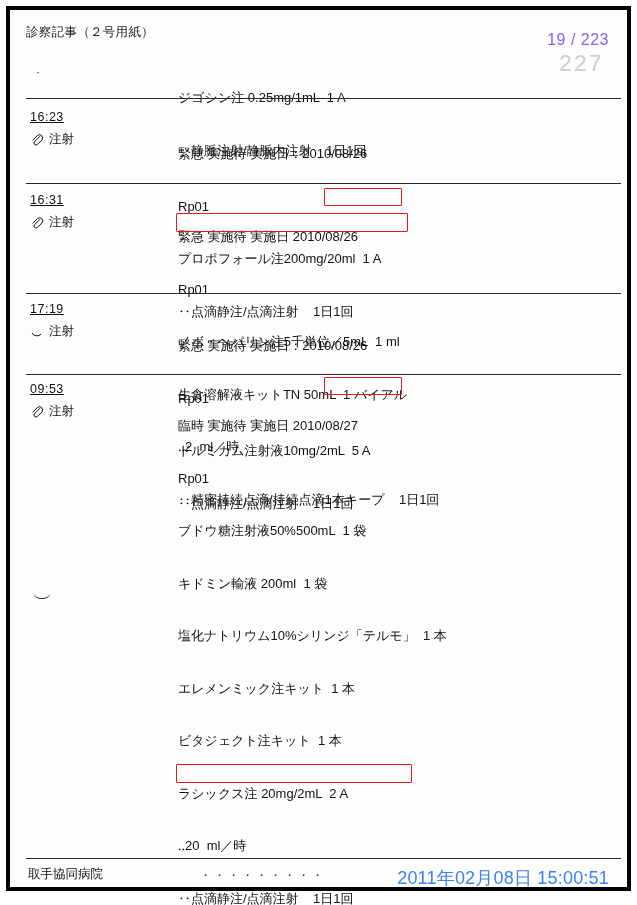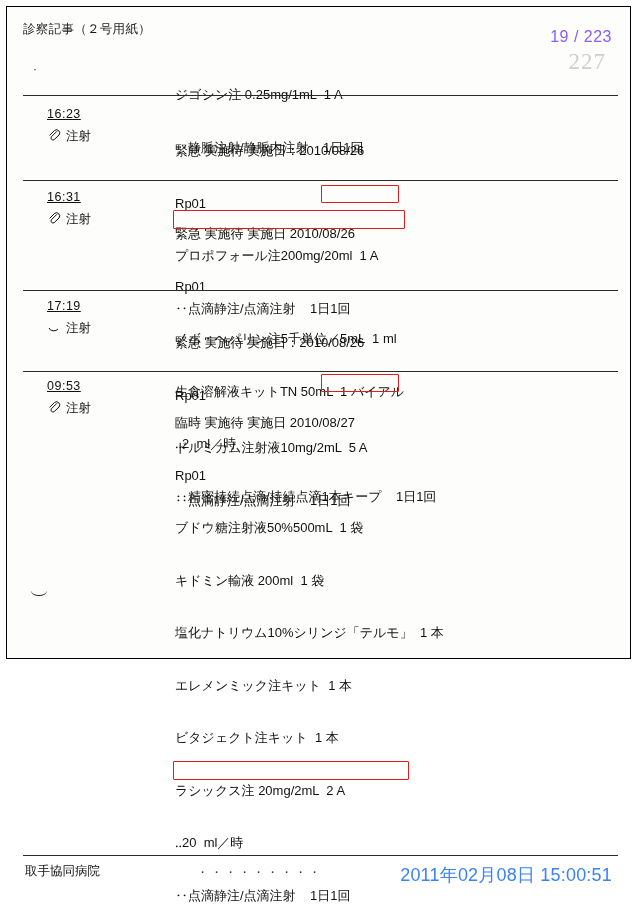--- a/index.html
+++ b/index.html
@@ -16,23 +16,23 @@
     height: 905px;
     background: #ffffff;
     overflow: hidden;
     box-sizing: border-box;
   }
   .sheet {
     position: absolute;
     left: 6px;
     top: 6px;
     width: 625px;
-    height: 653px;
+    height: 885px;
     background: #fdfdfb;
-    border: 1px solid #000000;
+    border: 4px solid #000000;
     box-sizing: border-box;
   }
   
   .hdr {
     position: absolute;
     top: 14px;
     left: 16px;
     font-size: 12.5px;
     color: #1a1a1a;
     letter-spacing: 0.3px;
@@ -44,47 +44,47 @@
     font-size: 16px;
     color: #8b5cf6;
     letter-spacing: 0.5px;
   }
   .ghost {
     position: absolute;
     top: 42px;
     right: 24px;
     font-size: 23px;
     color: #cfcfcf;
-    font-family: Liberation Serif, serif;
+    font-family: Liberation Mono, monospace;
     letter-spacing: 1px;
     text-align: center;
   }
   
   .rule {
     position: absolute;
     left: 16px;
     width: 595px;
     border-top: 1px solid #2a2a2a;
   }
   
   .timecol {
     position: absolute;
-    left: 40px;
+    left: 20px;
     width: 120px;
     font-size: 12.5px;
     color: #111;
   }
   .time {
     text-decoration: underline;
     letter-spacing: 0.5px;
   }
   .kindrow {
     margin-top: 7px;
     display: flex;
-    align-items: flex-start;
+    align-items: center;
     gap: 5px;
   }
   .pin {
     display: inline-block;
     width: 14px;
     height: 14px;
     position: relative;
   }
   .pin svg { display: block; }
   .kind { font-size: 12.5px; }

